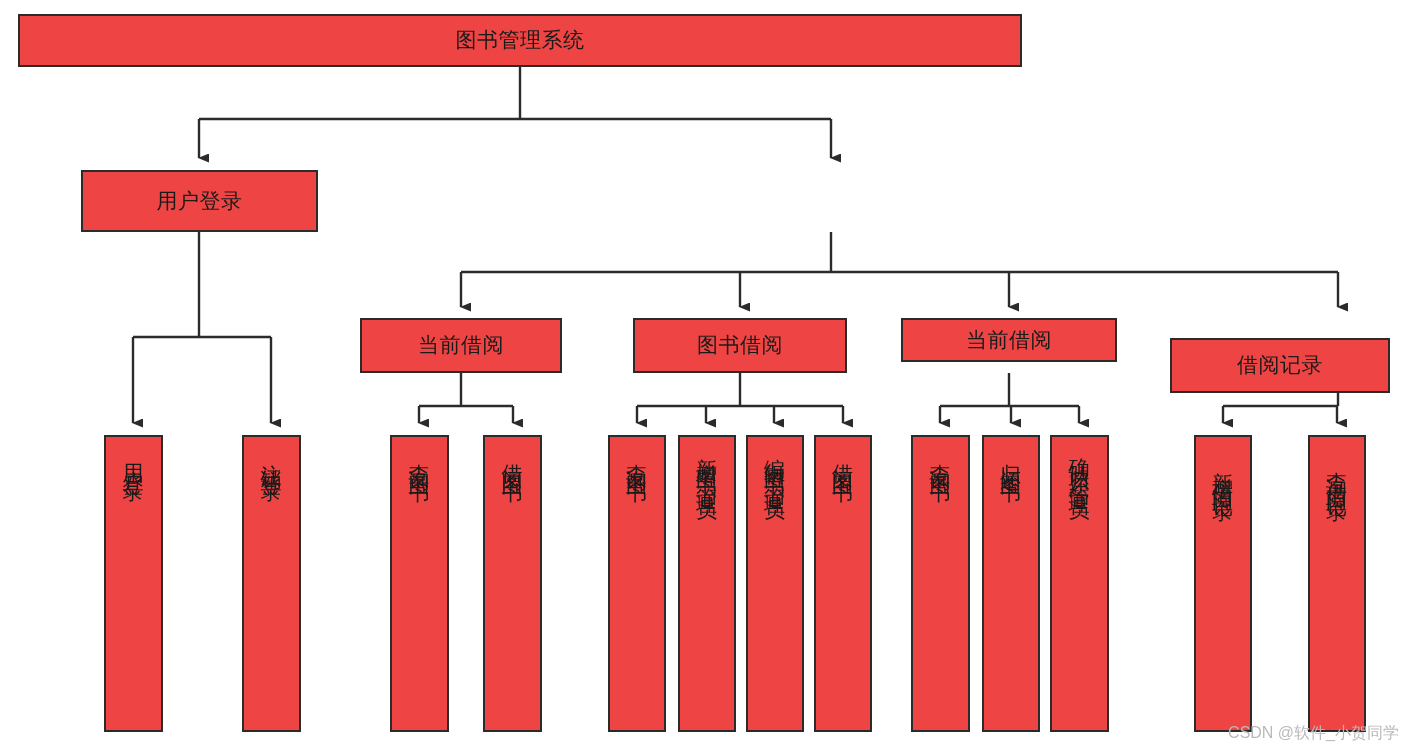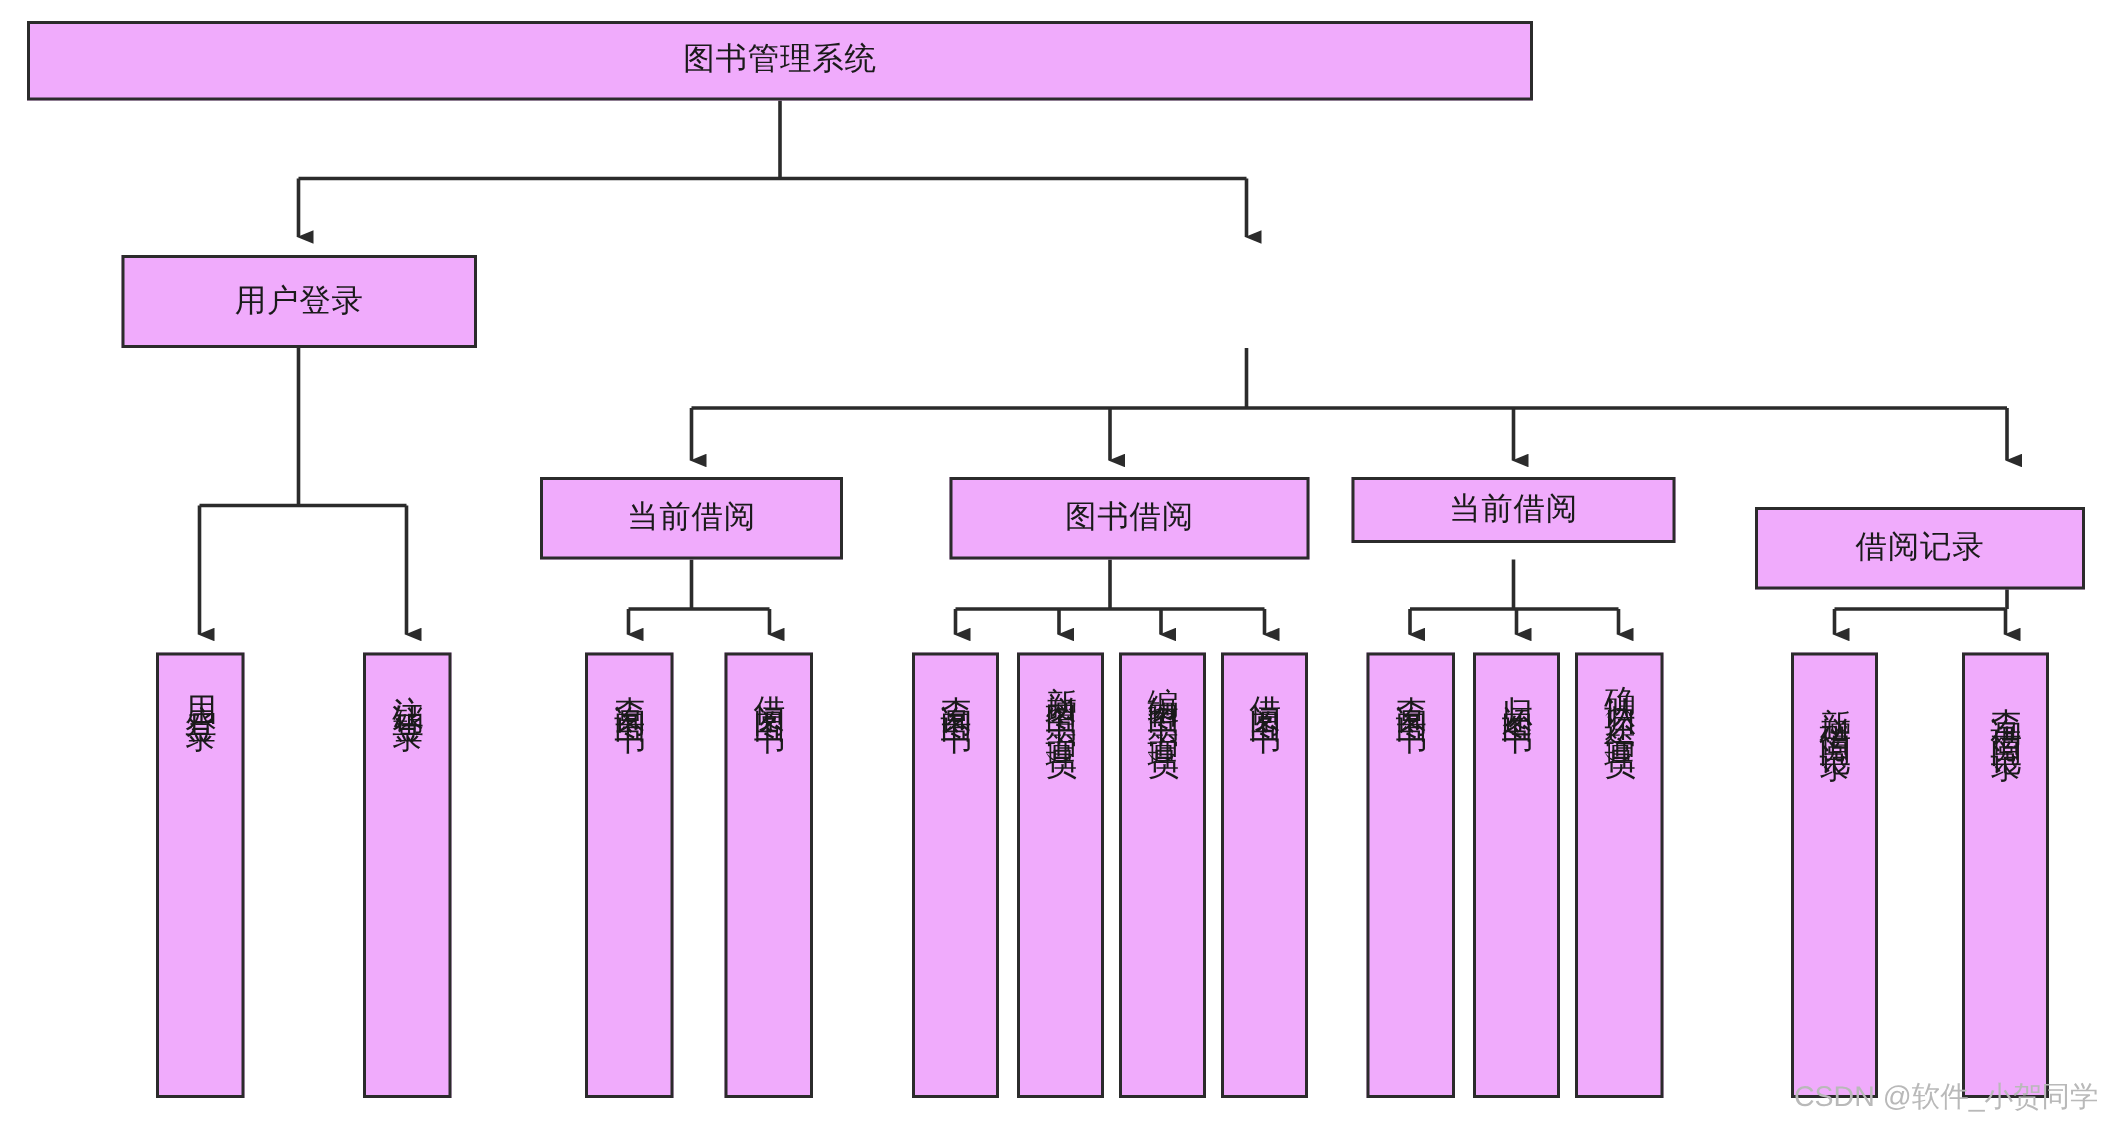--- a/index.html
+++ b/index.html
@@ -19,21 +19,21 @@
     position:absolute;
     left:0;top:0;
     width:1405px;
     height:747px;
     pointer-events:none;
   }
   .node{
     position:absolute;
     box-sizing:border-box;
     border:2px solid #2b2b2b;
-    background:#f0abfc;
+    background:#ef4444;
     display:flex;
     align-items:center;
     justify-content:center;
     z-index:2;
   }
   .node .label{
     font-size:21px;
     line-height:1.18;
     color:#1a1a1a;
     letter-spacing:0.5px;
@@ -56,21 +56,21 @@
     font-size:21px;
     line-height:1.0;
     letter-spacing:6px;
     white-space:nowrap;
     text-align:left;
   }
   .watermark{
     position:absolute;
     right:6px;
     bottom:3px;
-    font-size:19px;
+    font-size:16px;
     color:#b9b9b9;
     z-index:5;
     white-space:nowrap;
     font-family:"Liberation Sans","DejaVu Sans",sans-serif;
   }
 </style>
 </head>
 <body>
 
 <div id="diagram">
@@ -130,21 +130,21 @@
     <span class="label">图书管理系统</span>
   </div>
 
   <div class="node horiz" style="left:81px;top:170px;width:237px;height:62px;">
     <span class="label">用户登录</span>
   </div>
 
   <div class="node horiz" style="left:360px;top:318px;width:202px;height:55px;">
     <span class="label">当前借阅</span>
   </div>
-  <div class="node horiz" style="left:633px;top:318px;width:240px;height:55px;">
+  <div class="node horiz" style="left:633px;top:318px;width:214px;height:55px;">
     <span class="label">图书借阅</span>
   </div>
   <div class="node horiz" style="left:901px;top:318px;width:216px;height:44px;">
     <span class="label">当前借阅</span>
   </div>
   <div class="node horiz" style="left:1170px;top:318px;width:220px;height:55px;margin-top:20px;">
     <span class="label">借阅记录</span>
   </div>
 
   <div class="node vert" style="left:104px;top:435px;width:59px;height:297px;">

